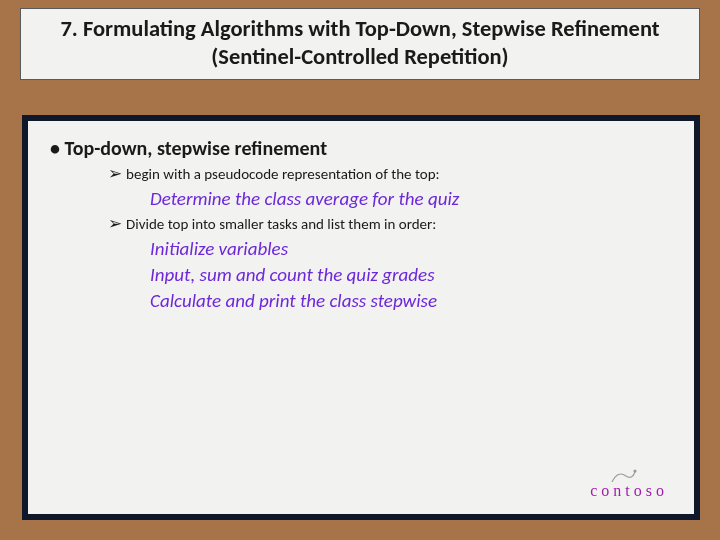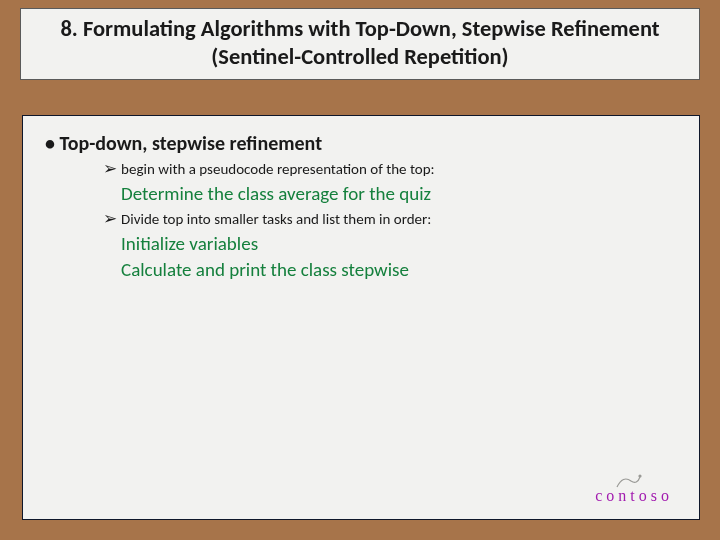--- a/index.html
+++ b/index.html
@@ -26,21 +26,21 @@
     text-align: center;
     line-height: 1.25;
   }
   .content-box {
     position: absolute;
     top: 115px;
     left: 22px;
     right: 20px;
     bottom: 20px;
     background: #f2f2f0;
-    border: 1px solid #0f172a;
+    border: 6px solid #0f172a;
     padding: 14px 16px 24px 22px;
   }
   .bullet-main {
     font-size: 20px;
     font-weight: 700;
     color: #1a1a1a;
     line-height: 1.3;
     margin-bottom: 2px;
   }
   .bullet-main::before { content: "• "; }
@@ -49,23 +49,24 @@
     color: #1a1a1a;
     line-height: 1.32;
     margin-left: 58px;
     text-indent: -20px;
     padding-left: 20px;
     margin-bottom: 1px;
   }
   .sub-item::before { content: "➢ "; font-size: 17px; }
   .example {
     font-size: 19px;
-    color: #15803d;
+    font-style: italic;
+    color: #6d28d9;
     line-height: 1.32;
-    margin-left: 76px;
+    margin-left: 100px;
     margin-bottom: 1px;
   }
   .logo {
     position: absolute;
     right: 26px;
     bottom: 14px;
     font-size: 16px;
     letter-spacing: 4px;
     color: #a21caf;
     font-family: Georgia, serif;
@@ -76,29 +77,30 @@
     bottom: 28px;
     width: 30px;
     height: 20px;
   }
 </style>
 </head>
 <body>
 
 <div class="slide">
   <div class="title-box">
-    <div class="title-text">8. Formulating Algorithms with Top-Down, Stepwise Refinement (Sentinel-Controlled Repetition)</div>
+    <div class="title-text">7. Formulating Algorithms with Top-Down, Stepwise Refinement (Sentinel-Controlled Repetition)</div>
   </div>
 
   <div class="content-box">
     <div class="bullet-main">Top-down, stepwise refinement</div>
     <div class="sub-item">begin with a pseudocode representation of the top:</div>
     <div class="example">Determine the class average for the quiz</div>
     <div class="sub-item">Divide top into smaller tasks and list them in order:</div>
     <div class="example">Initialize variables</div>
+    <div class="example">Input, sum and count the quiz grades</div>
     <div class="example">Calculate and print the class stepwise</div>
 
     <svg class="logo-swirl" viewBox="0 0 30 20">
       <path d="M4 16 Q10 4 18 10 Q24 14 27 6" stroke="#9a9a96" stroke-width="1.2" fill="none"></path>
       <circle cx="27" cy="5" r="1.6" fill="#9a9a96"></circle>
     </svg>
     <div class="logo">contoso</div>
   </div>
 </div>
 

